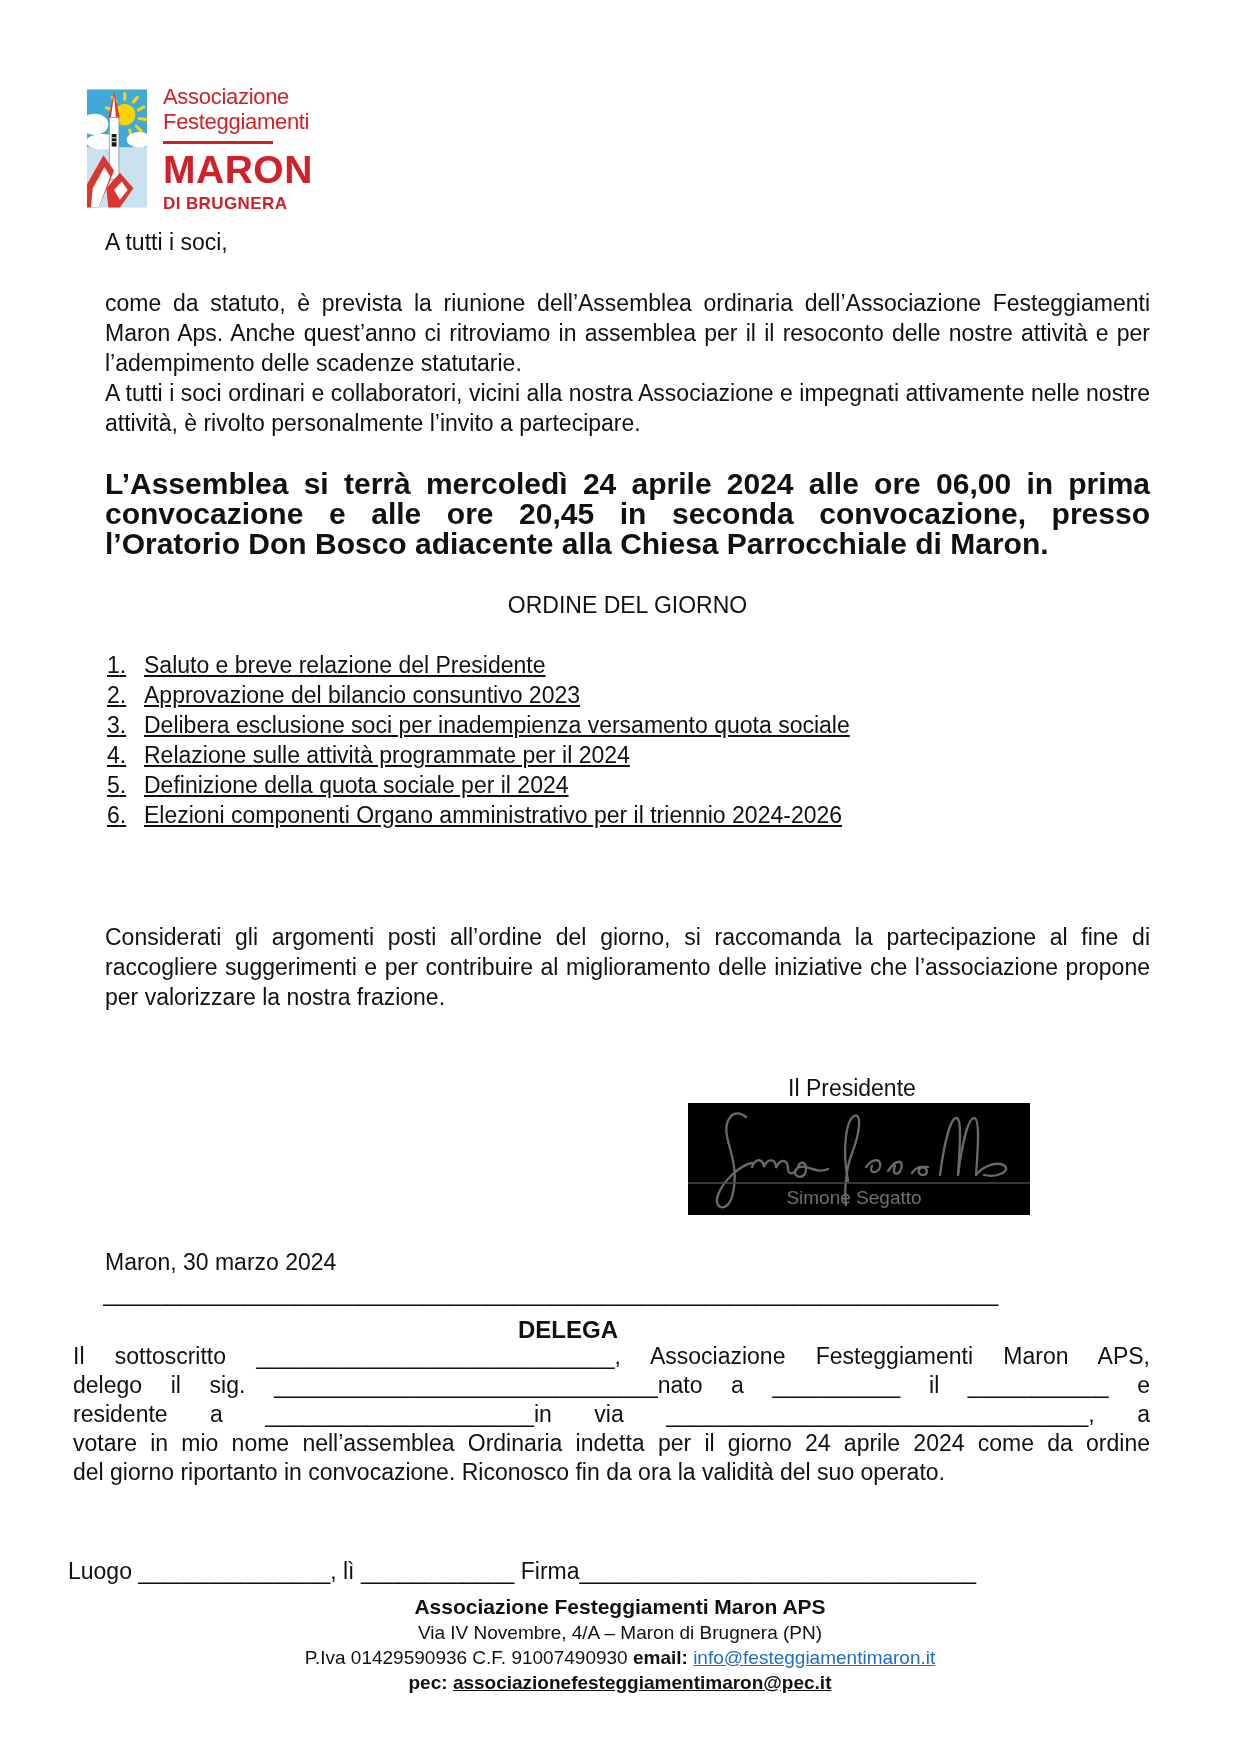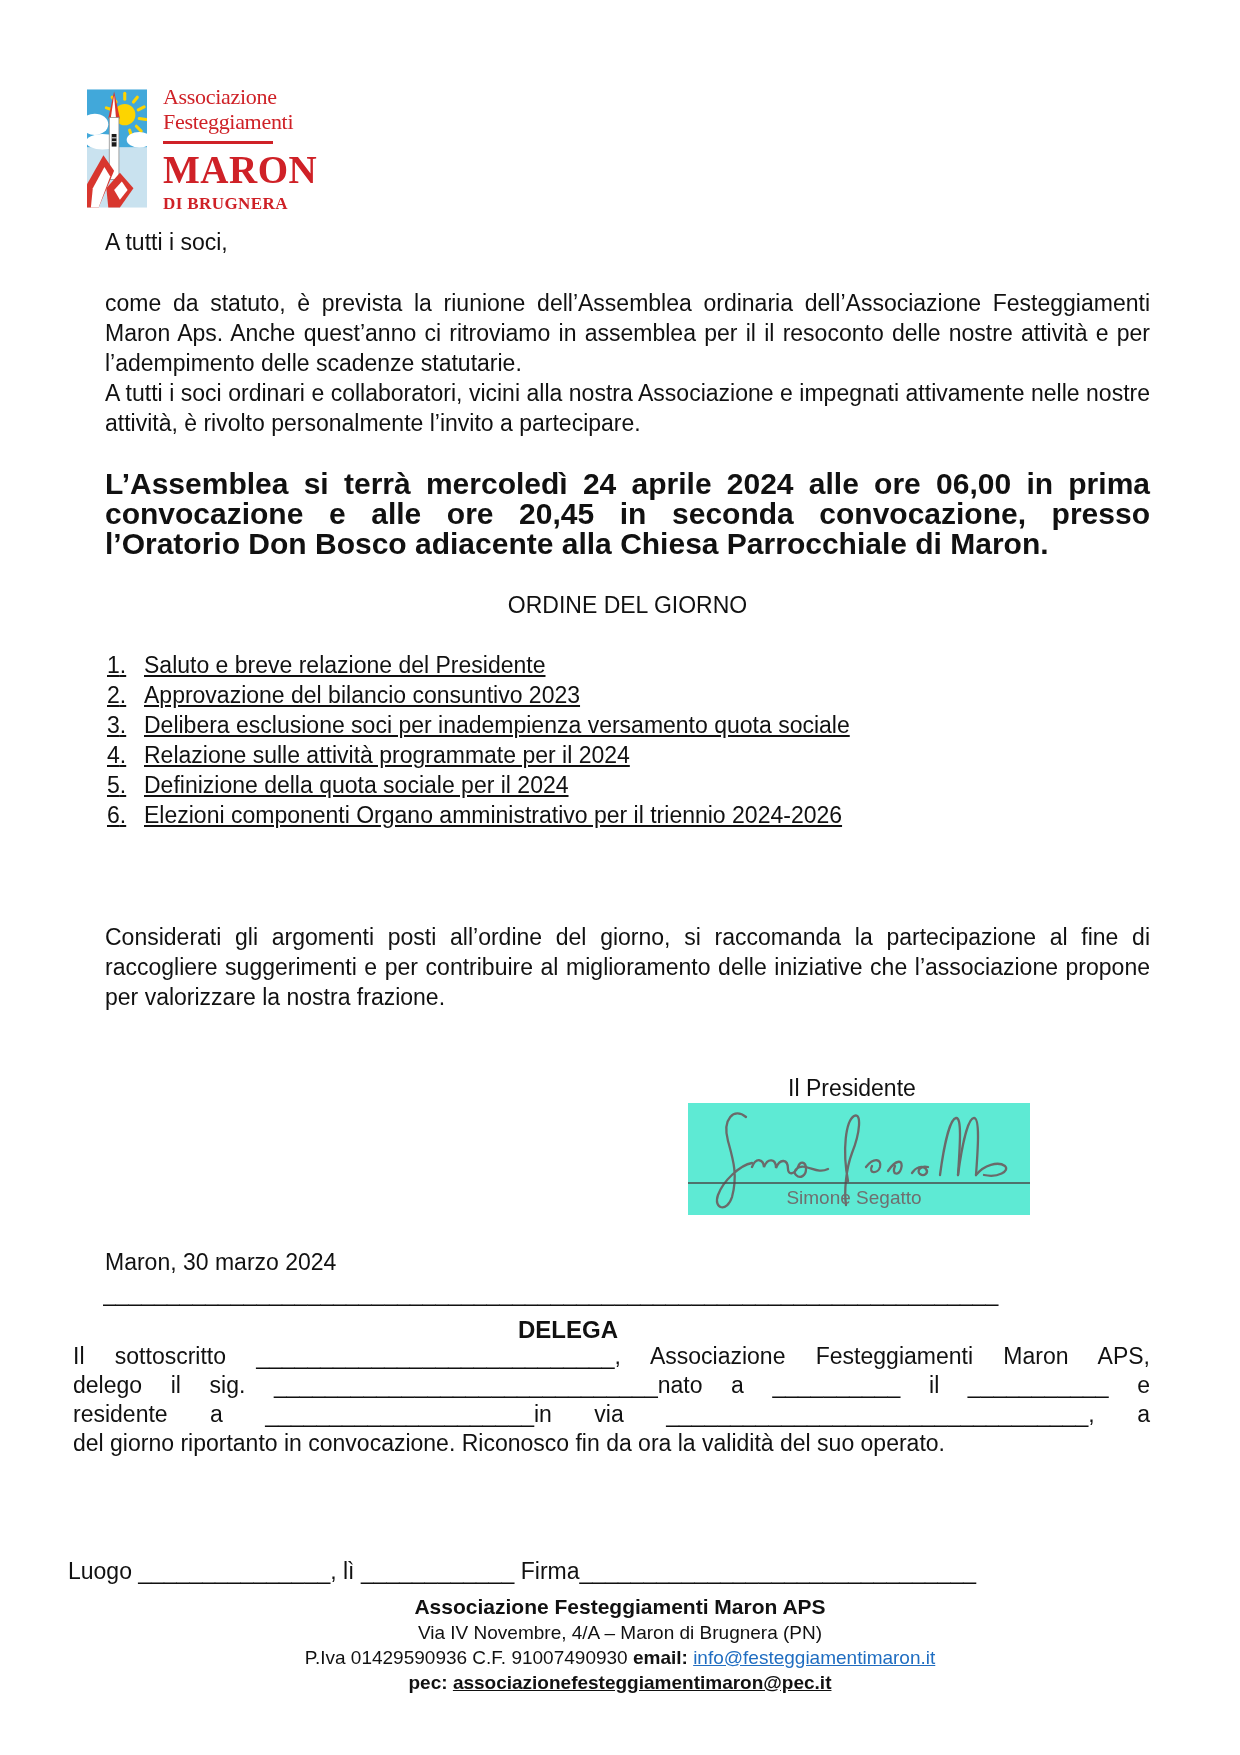--- a/index.html
+++ b/index.html
@@ -11,21 +11,21 @@
     margin: 0 auto;
     background: #ffffff;
     font-family: "Liberation Sans", "DejaVu Sans", sans-serif;
     color: #111111;
     overflow: hidden;
   }
   .abs { position: absolute; }
 
   
   .logo-graphic { left: 87px; top: 85px; width: 60px; height: 127px; }
-  .logo-text { left: 163px; top: 86px; width: 210px; color: #cf2127; line-height: 1; font-family: Liberation Serif, serif; }
+  .logo-text { left: 163px; top: 86px; width: 210px; color: #cf2127; line-height: 1; }
   .logo-line1 { font-size: 22px; letter-spacing: -0.3px; }
   .logo-line2 { font-size: 22px; letter-spacing: -0.3px; margin-top: 3px; }
   .logo-rule  { width: 110px; height: 3px; background: #cf2127; margin-top: 8px; }
   .logo-name  { font-size: 39px; font-weight: bold; letter-spacing: 0.5px; margin-top: 6px; }
   .logo-sub   { font-size: 17px; font-weight: bold; letter-spacing: 0.4px; margin-top: 6px; }
 
   
   .bodytext { font-size: 23px; line-height: 30px; }
   .just { text-align: justify; }
   .salutation { left: 105px; top: 227px; width: 1045px; }
@@ -33,21 +33,21 @@
   .announce { left: 105px; top: 469px; width: 1045px; font-weight: bold; font-size: 30px; }
   .agenda-title { left: 105px; top: 590px; width: 1045px; text-align: center; }
   .agenda { left: 107px; top: 650px; width: 1043px; text-decoration: underline; }
   .agenda ol { list-style: none; counter-reset: agd; }
   .agenda li { counter-increment: agd; display: flex; }
   .agenda li::before { content: counter(agd) "."; width: 37px; flex: 0 0 37px; }
   .closing { left: 105px; top: 922px; width: 1045px; }
 
   
   .president-label { left: 788px; top: 1073px; }
-  .sig-box { left: 688px; top: 1103px; width: 342px; height: 112px; background: #5eead4; }
+  .sig-box { left: 688px; top: 1103px; width: 342px; height: 112px; background: #000000; }
   .sig-name { position: absolute; left: 0; right: 10px; top: 84px; text-align: center;
               font-size: 19px; color: #6f6f6f; }
 
   .dateline { left: 105px; top: 1247px; }
 
   
   .separator { left: 103px; top: 1278px; width: 900px; white-space: nowrap; overflow: hidden; }
   .delega-title { left: 73px; top: 1315px; width: 990px; text-align: center; font-weight: bold; font-size: 24px; }
   .delega-body { left: 73px; top: 1342px; width: 1077px; }
   .delega-body .dline { line-height: 29px; }
@@ -168,20 +168,21 @@
   <div class="abs bodytext dateline">Maron, 30 marzo 2024</div>
 
   <div class="abs bodytext delega-title">DELEGA</div>
 
   <div class="abs bodytext separator">______________________________________________________________________</div>
 
   <div class="abs bodytext delega-body">
     <div class="dline jlast">Il sottoscritto ____________________________, Associazione Festeggiamenti Maron APS,</div>
     <div class="dline jlast">delego il sig. ______________________________nato a __________ il ___________ e</div>
     <div class="dline jlast">residente a _____________________in via _________________________________, a</div>
+    <div class="dline jlast">votare in mio nome nell’assemblea Ordinaria indetta per il giorno 24 aprile 2024 come da ordine</div>
     <div class="dline">del giorno riportanto in convocazione. Riconosco fin da ora la validità del suo operato.</div>
   </div>
 
   <div class="abs bodytext luogo-line">Luogo _______________, lì ____________ Firma_______________________________</div>
 
   <div class="abs footer">
     <div class="f-org">Associazione Festeggiamenti Maron APS</div>
     <div class="f-address">Via IV Novembre, 4/A – Maron di Brugnera (PN)</div>
     <div class="f-fiscal">
       <span>P.Iva  01429590936 C.F. 91007490930</span>

